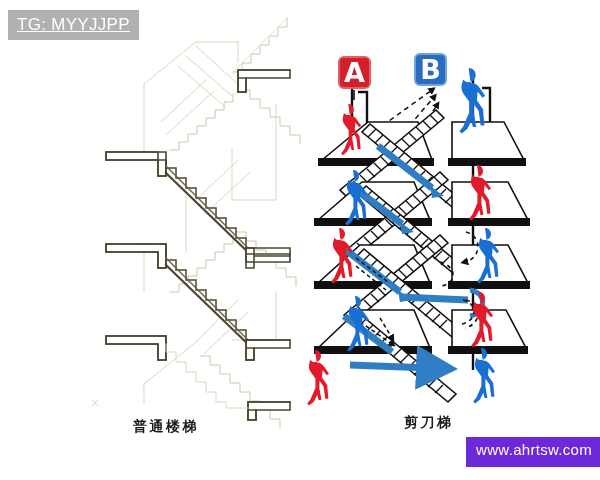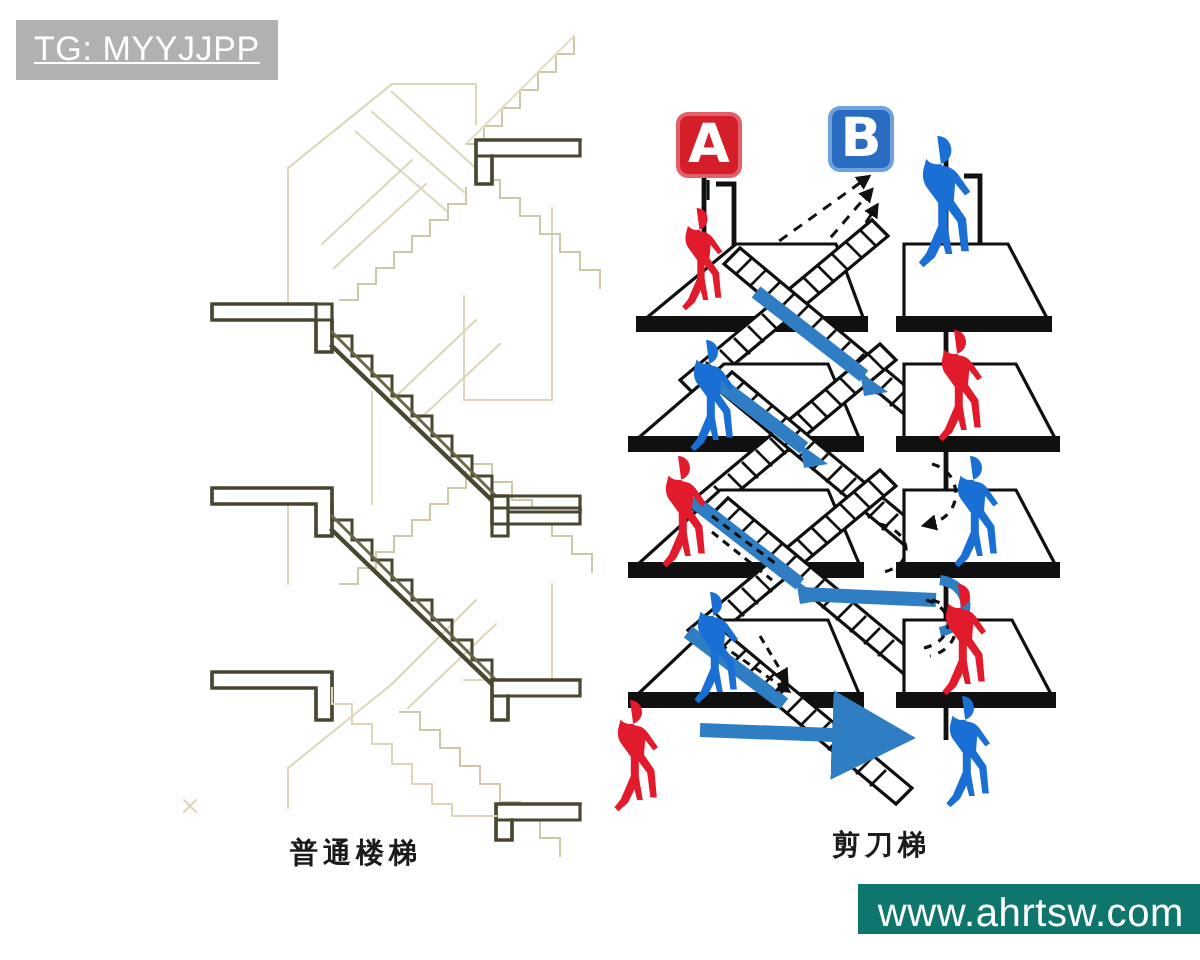--- a/index.html
+++ b/index.html
@@ -24,35 +24,34 @@
     font-size: 17px;
     letter-spacing: 0.3px;
     line-height: 1;
     padding: 6px 9px 7px 9px;
     white-space: nowrap;
     font-family: "Liberation Sans", "DejaVu Sans", sans-serif;
   }
   #tg-tag { left: 8px; top: 10px; text-decoration: underline; }
   #site-watermark {
     right: 0px; bottom: 13px;
-    font-size: 20px;
-    padding: 5px 8px 0 10px;
-    background: #0f766e;
+    font-size: 15px;
+    padding: 5px 8px 10px 10px;
+    background: #6d28d9;
   }
 
   
   .caption {
     position: absolute;
     font-family: Liberation Mono, monospace;
     font-size: 14px;
     font-weight: 700;
     color: #1b1b1b;
     letter-spacing: 2.5px;
     white-space: nowrap;
-    margin-left: 12px;
   }
   #caption-left  { left: 133px; top: 418px; }
   #caption-right { left: 404px; top: 414px; }
 
   
   .panel {
     position: absolute;
     top: 0; left: 0;
   }
   svg { display: block; }

